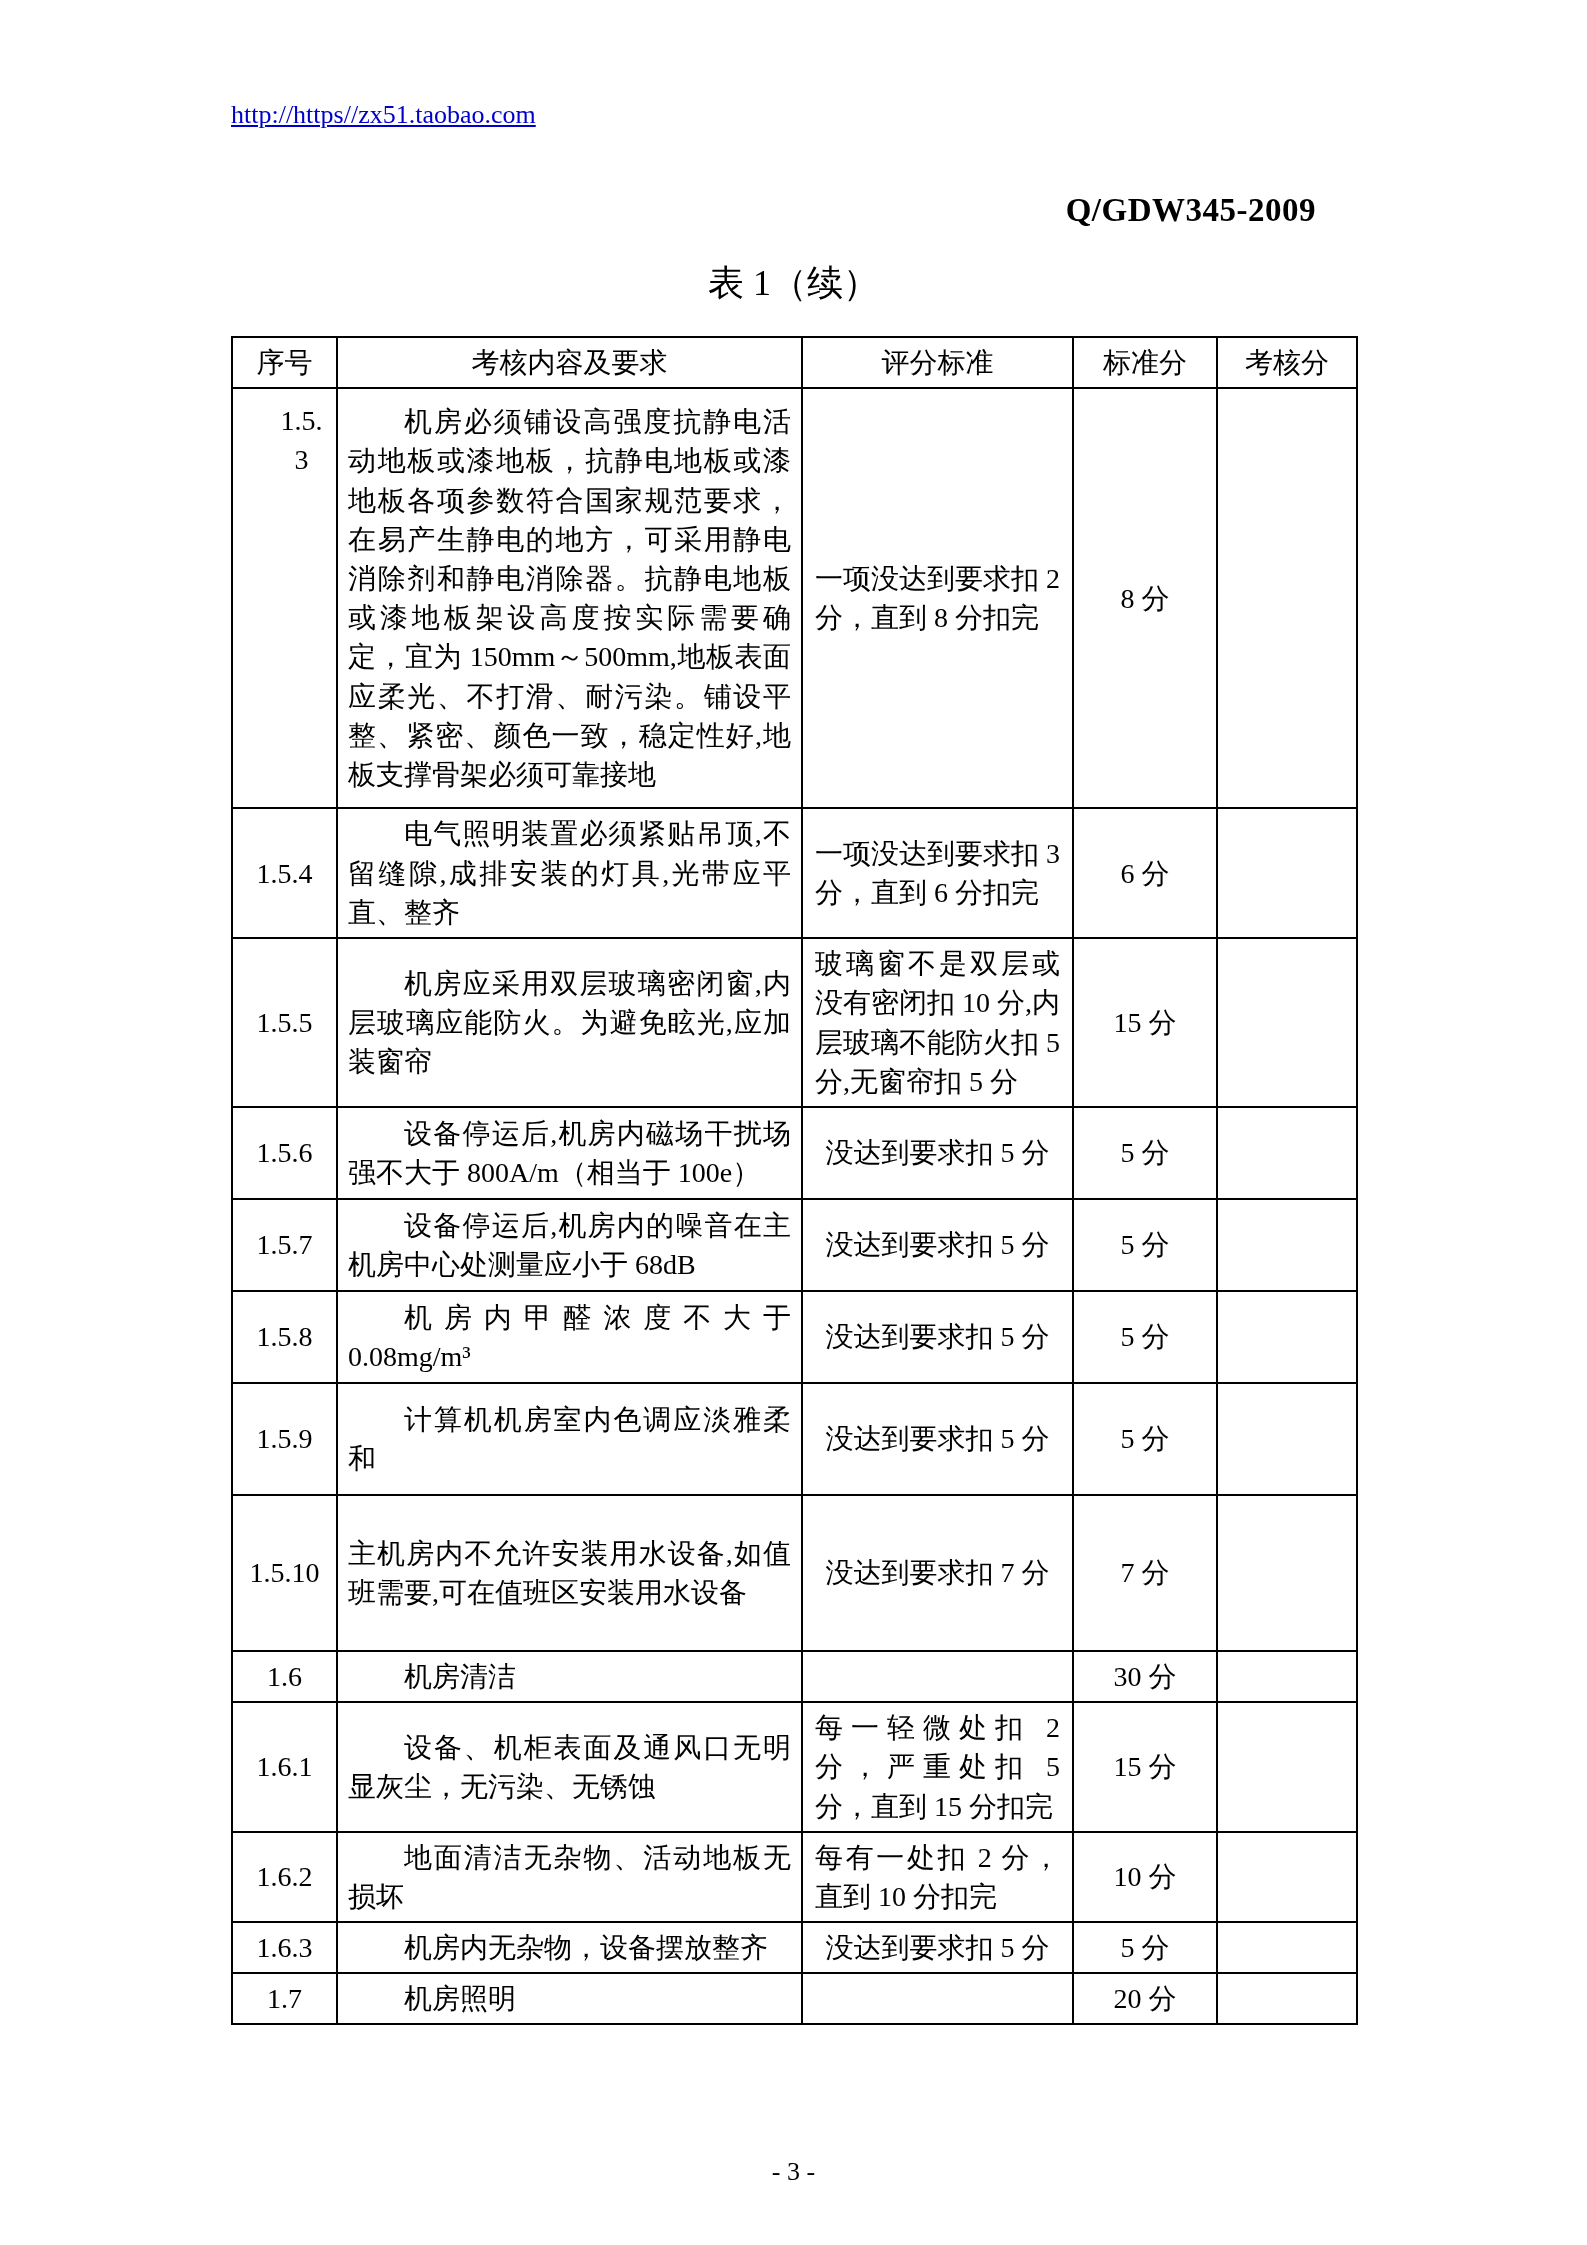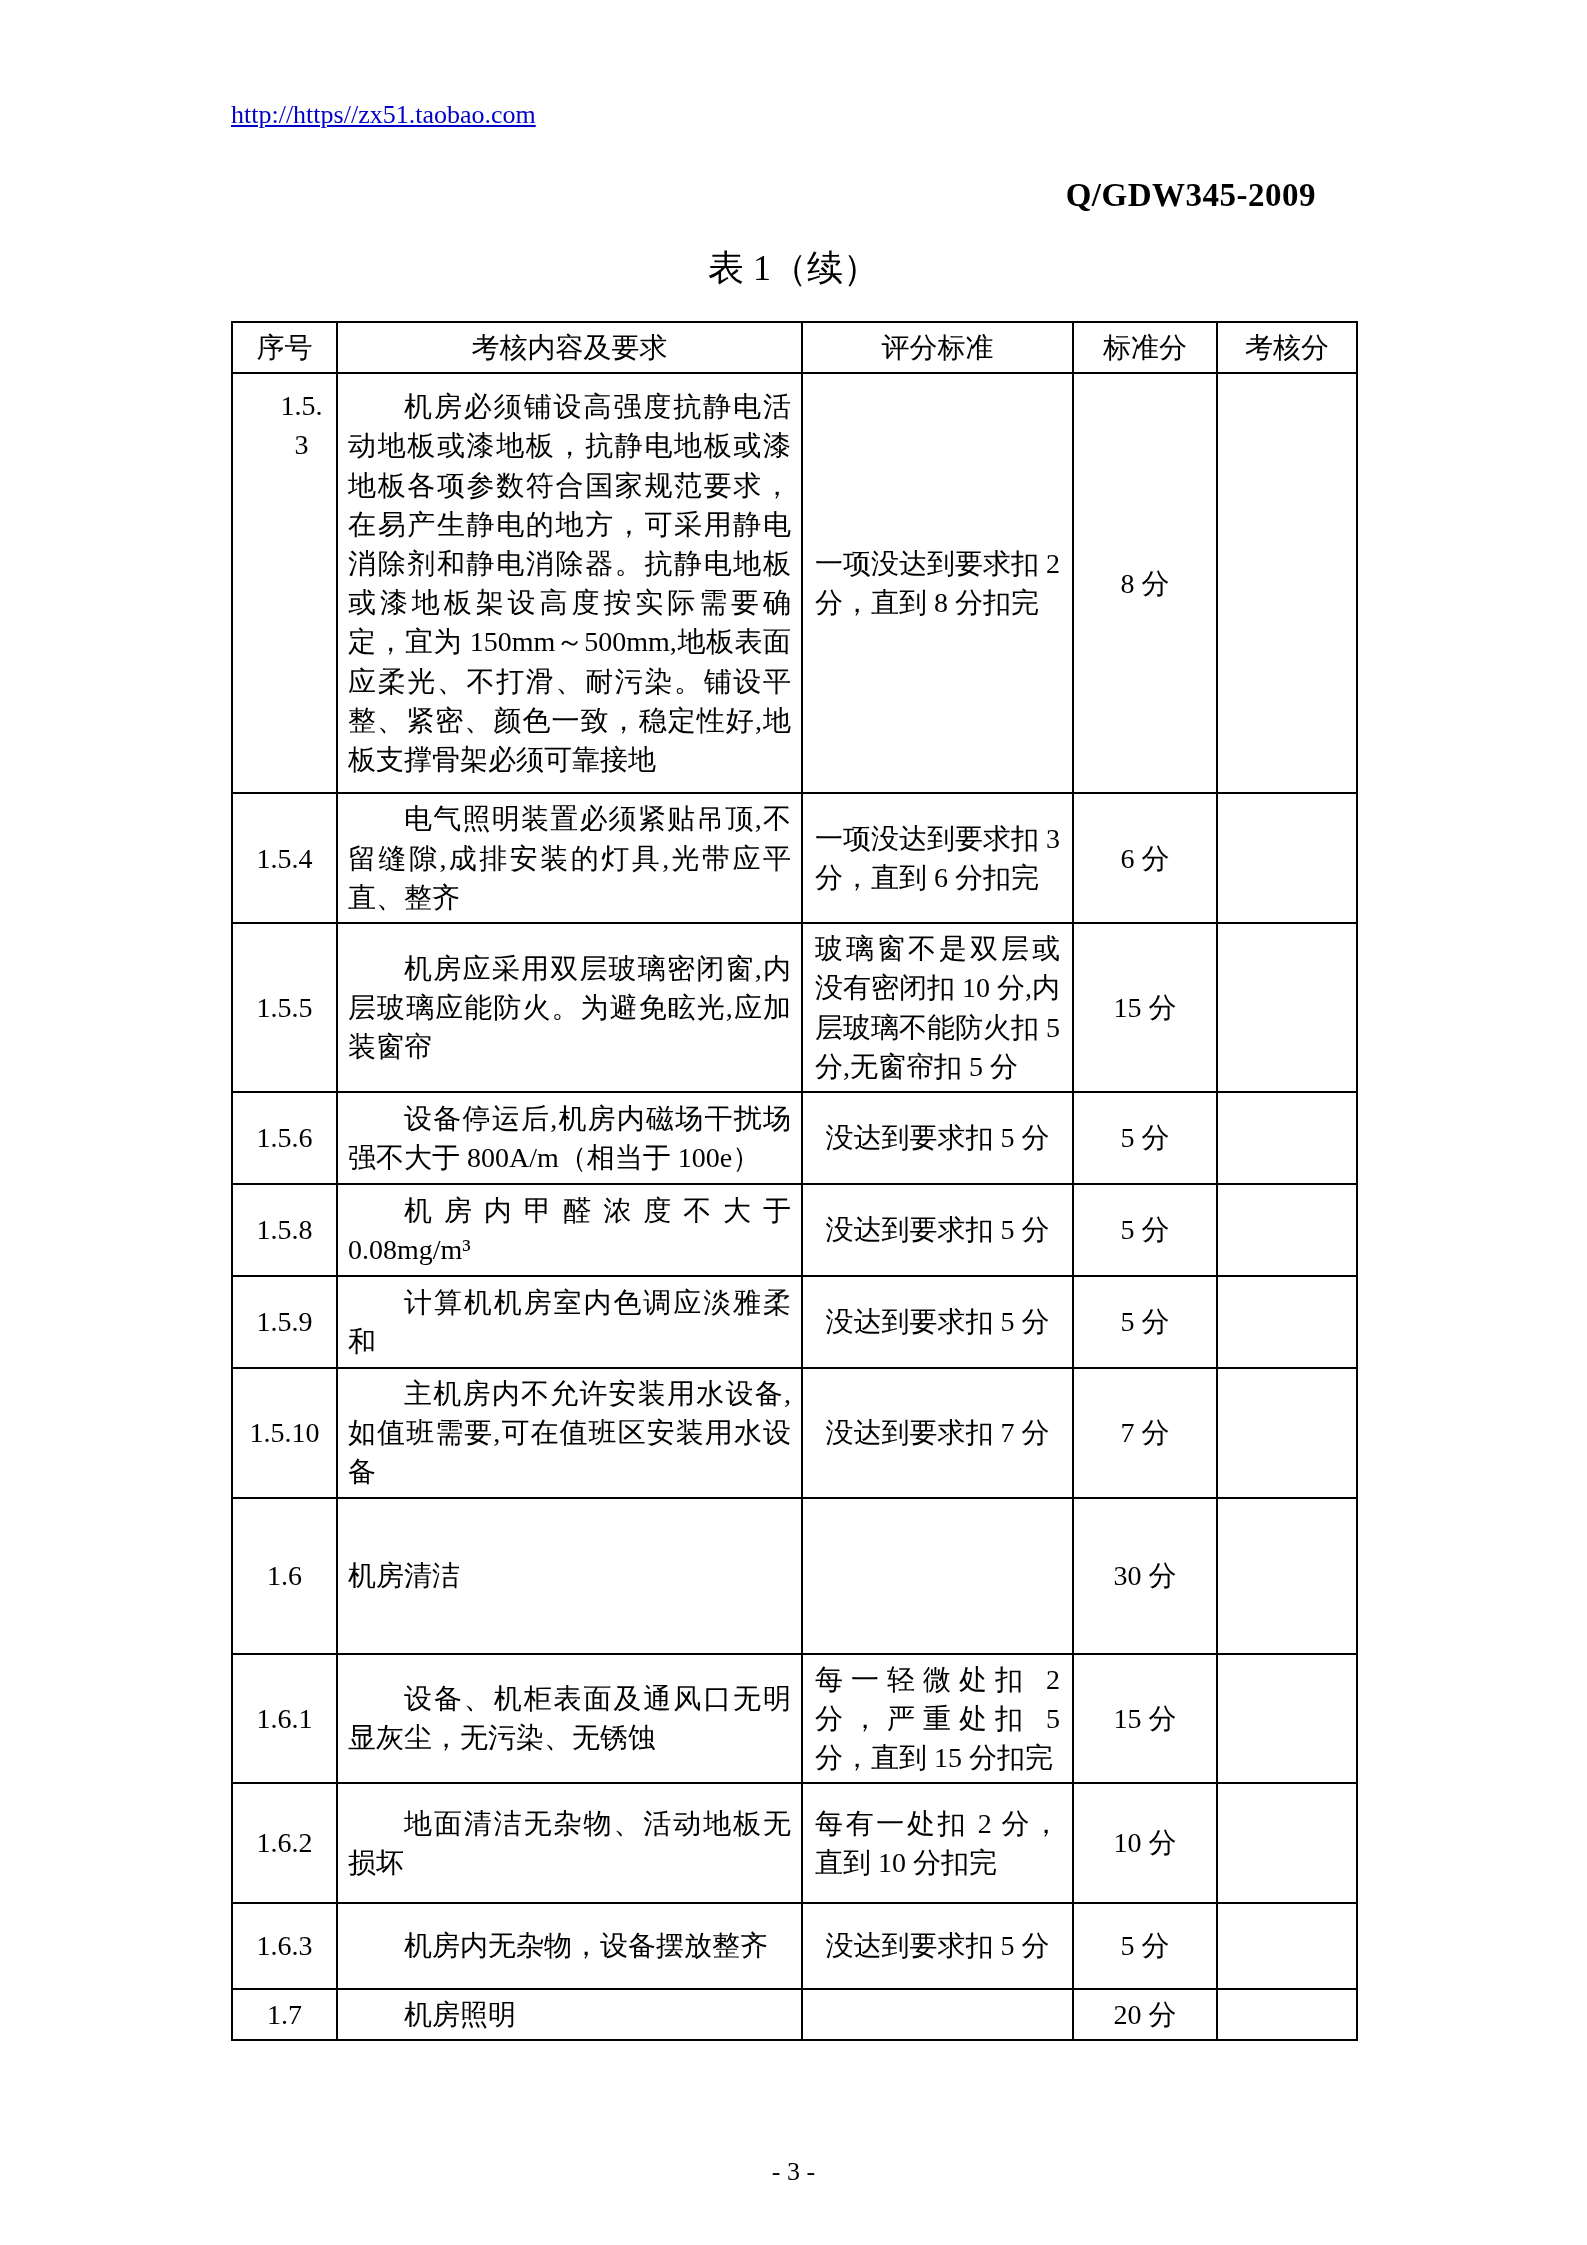--- a/index.html
+++ b/index.html
@@ -19,21 +19,21 @@
     border-radius: 14px;
   }
   .top-link {
     display: inline-block;
     font-size: 26px;
     color: #0000c8;
     text-decoration: underline;
     cursor: pointer;
   }
   .doc-code {
-    margin-top: 47px;
+    margin-top: 62px;
     text-align: right;
     padding-right: 40px;
     font-size: 33px;
     font-weight: bold;
     letter-spacing: 0.5px;
   }
   .table-title {
     margin-top: 30px;
     text-align: center;
     font-size: 36px;
@@ -147,20 +147,27 @@
           <td class="exam"></td>
         </tr>
         <tr>
           <td class="id">1.5.6</td>
           <td class="content">设备停运后,机房内磁场干扰场强不大于 800A/m（相当于 100e）</td>
           <td class="standard short">没达到要求扣 5 分</td>
           <td class="score">5 分</td>
           <td class="exam"></td>
         </tr>
         <tr>
+          <td class="id">1.5.7</td>
+          <td class="content">设备停运后,机房内的噪音在主机房中心处测量应小于 68dB</td>
+          <td class="standard short">没达到要求扣 5 分</td>
+          <td class="score">5 分</td>
+          <td class="exam"></td>
+        </tr>
+        <tr>
           <td class="id">1.5.8</td>
           <td class="content">机房内甲醛浓度不大于 0.08mg/m³</td>
           <td class="standard short">没达到要求扣 5 分</td>
           <td class="score">5 分</td>
           <td class="exam"></td>
         </tr>
         <tr>
           <td class="id">1.5.9</td>
           <td class="content">计算机机房室内色调应淡雅柔和</td>
           <td class="standard short">没达到要求扣 5 分</td>

